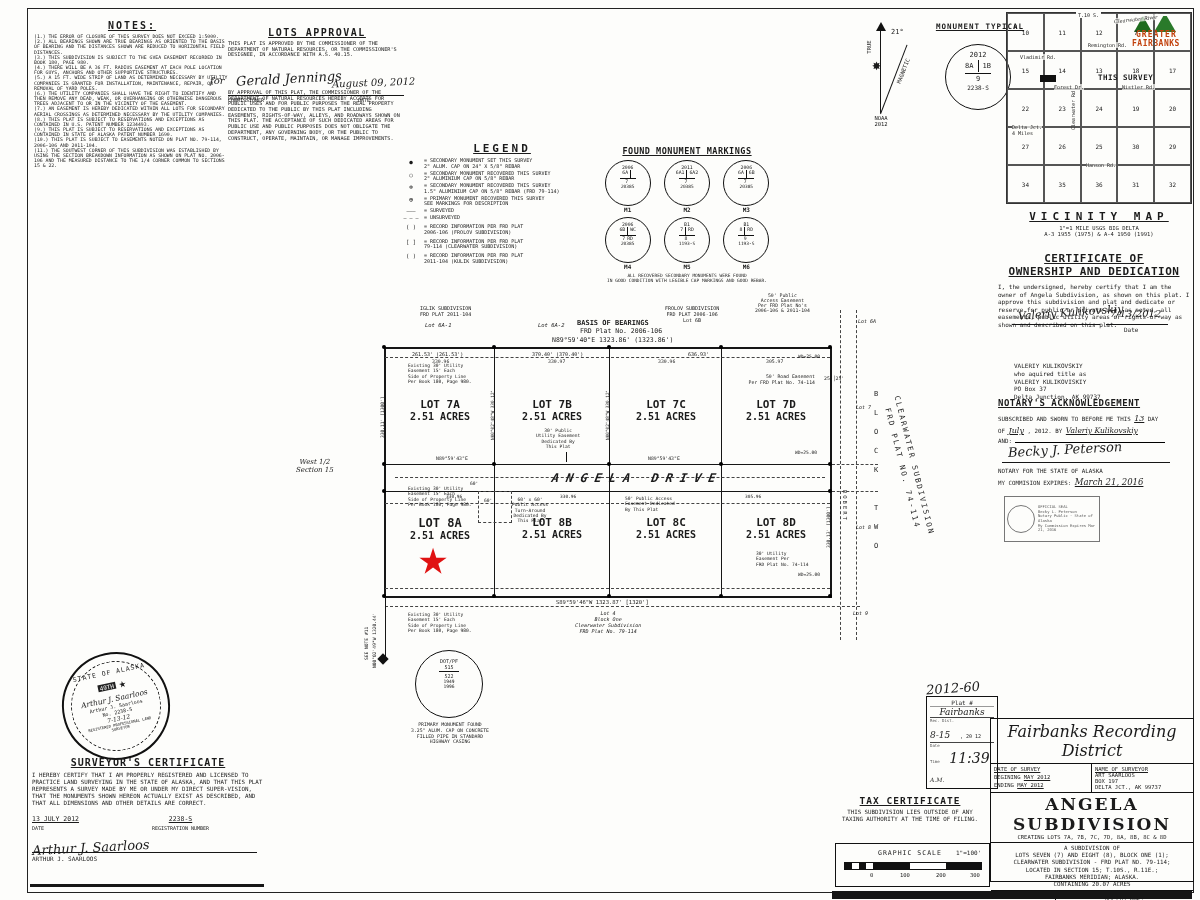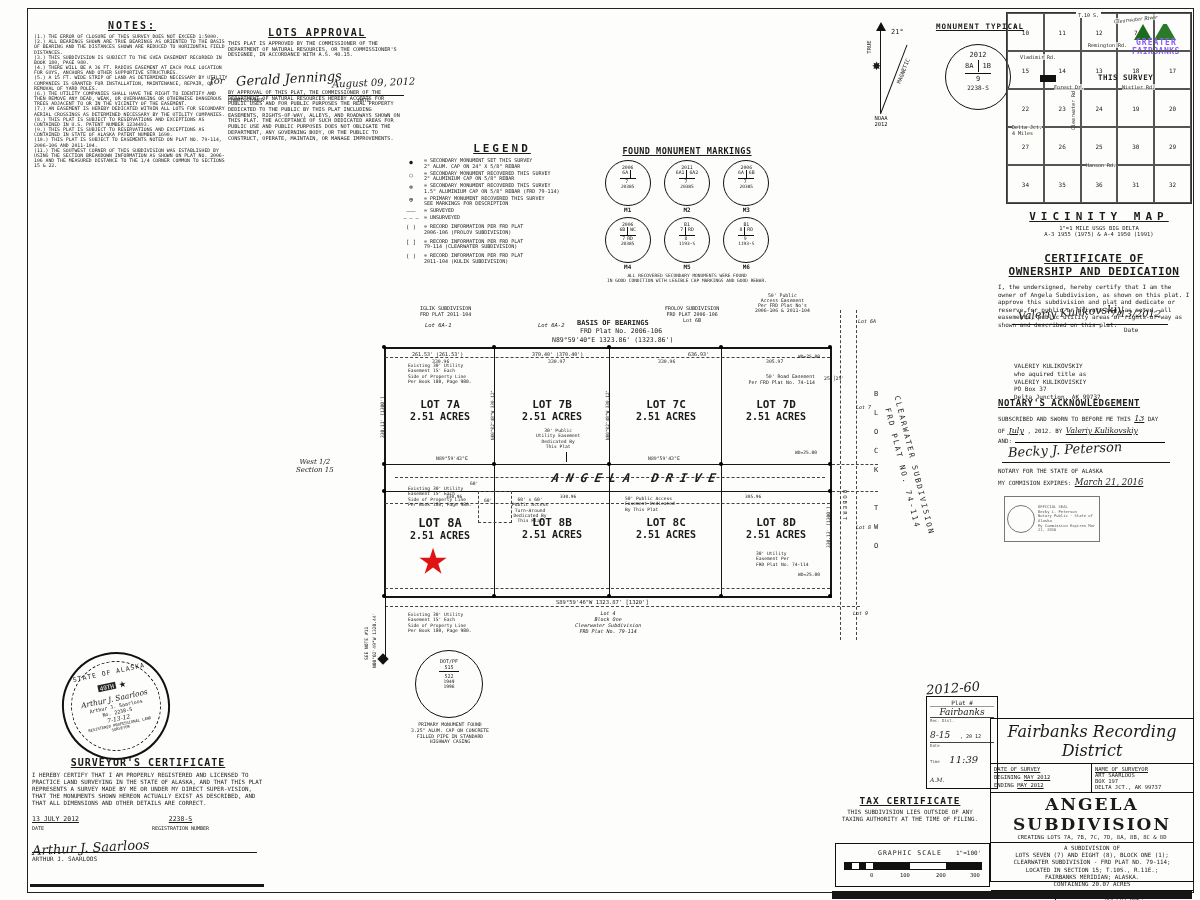--- a/index.html
+++ b/index.html
@@ -79,21 +79,21 @@
         <span style="font-size:7px;">8A</span>
         <span style="display:inline-block;width:1px;height:12px;background:#111;margin:0 4px;"></span>
         <span style="font-size:7px;">1B</span>
       </div>
       <div style="width:26px;height:1px;background:#111;margin:1px auto;"></div>
       <div class="c" style="font-size:7px;">9</div>
       <div class="c" style="font-size:6px;margin-top:1px;">2238-S</div>
     </div>
   </div>
 
-  <div class="a" style="left:1128px;top:24px;width:64px;height:34px;color:#8b5cf6;overflow:hidden;">
+  <div class="a" style="left:1128px;top:16px;width:64px;height:34px;color:#c2410c;overflow:hidden;">
     <div class="a" style="left:6px;top:0;width:0;height:0;border-left:9px solid transparent;border-right:9px solid transparent;border-bottom:16px solid #1d6b1d;"></div>
     <div class="a" style="left:26px;top:-3px;width:0;height:0;border-left:11px solid transparent;border-right:11px solid transparent;border-bottom:19px solid #2a7a2a;"></div>
     <div class="a b" style="left:8px;top:14px;font-size:8px;letter-spacing:1px;">GREATER</div>
     <div class="a b" style="left:4px;top:23px;font-size:8px;letter-spacing:0.5px;">FAIRBANKS</div>
   </div>
 
   <div class="a" style="left:1006px;top:12px;width:186px;">
     <div class="grid5" style="width:184px;height:190px;border:1px solid #333;">
       <div class="gcell">10</div>
       <div class="gcell">11</div>
@@ -595,21 +595,21 @@
       <div class="c" style="font-size:6px;border-bottom:1px solid #999;">Plat #</div>
       <div class="c hand" style="font-size:9px;border-bottom:1px solid #444;">Fairbanks</div>
       <div style="font-size:4px;color:#555;">Rec. Dist.</div>
       <div style="border-bottom:1px solid #444;">
         <span class="hand" style="font-size:9px;">8-15</span>
         <span style="font-size:5px;">, 20 12</span>
       </div>
       <div style="font-size:4px;color:#555;">Date</div>
       <div>
         <span style="font-size:4px;color:#555;">Time</span>
-        <span class="hand" style="font-size:10px;">11:39</span>
+        <span class="hand" style="font-size:14px;">11:39</span>
         <span class="hand" style="font-size:6px;">A.M.</span>
       </div>
     </div>
   </div>
 
   <div class="a" style="left:990px;top:718px;width:202px;height:162px;border:1.6px solid #111;">
     <div class="c" style="font-size:16px;font-style:italic;font-family:'DejaVu Serif',serif;border-bottom:1.4px solid #111;padding:3px 0;">Fairbanks Recording District</div>
     <div style="display:flex;border-bottom:1.4px solid #111;">
       <div style="width:94px;border-right:1px solid #111;padding:2px 3px;">
         <div class="u" style="font-size:5.5px;">DATE OF SURVEY</div>

